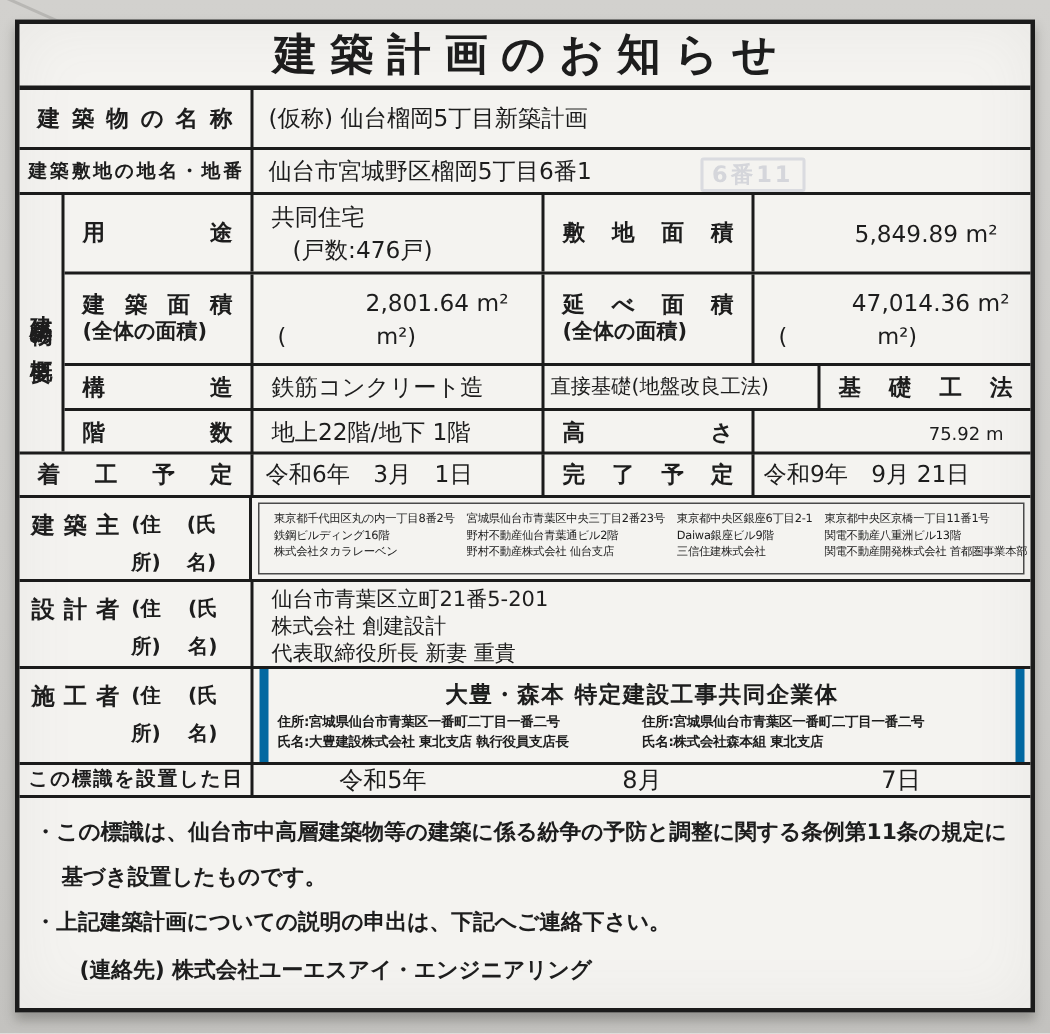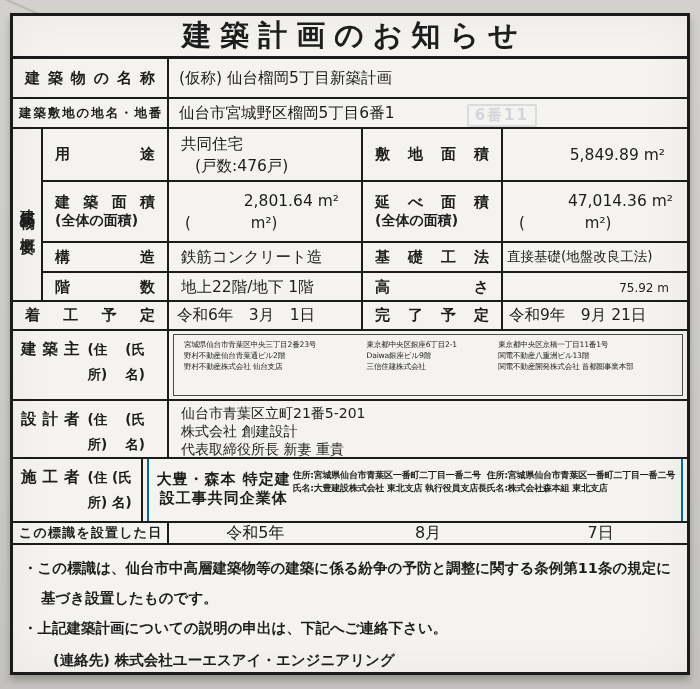--- a/index.html
+++ b/index.html
@@ -45,21 +45,21 @@
   .party-label { padding:6px 4px 0 8px; display:flex; align-items:flex-start; justify-content:center; }
   .party-name { font-size:15.5px; font-weight:bold; letter-spacing:6px; white-space:nowrap; padding-top:2px; }
   .party-sub { display:flex; flex-direction:row; font-size:13.5px; font-weight:bold; line-height:25px; padding-left:2px; }
 
   .owner-box { flex:1; margin:3px 4px; border:1px solid #4a4a4a; display:flex; padding:4px 2px 2px 10px; gap:8px; }
   .owner-col { font-size:7.6px; line-height:11px; font-weight:500; letter-spacing:-0.2px; }
   .owner-col div { white-space:nowrap; }
 
   .designer-lines { padding:3px 0 0 12px; font-size:14px; font-weight:500; line-height:18px; }
 
-  .contractor-box { flex:1; margin:3px 4px; border:2px solid #0369a1; display:flex; flex-direction:row; padding:14px 6px; }
+  .contractor-box { flex:1; margin:3px 4px; border:6px solid #0369a1; display:flex; flex-direction:column; padding:14px 6px; }
   .jv-title { text-align:center; font-size:15px; font-weight:bold; letter-spacing:1px; padding:1px 0 3px 0; }
   .jv-members { display:flex; }
   .jv-member { flex:1; font-size:9px; font-weight:bold; line-height:13px; letter-spacing:-0.2px; }
   .jv-member div { white-space:nowrap; }
 
   .installed-vals { flex-direction:row !important; align-items:center; }
   .installed-vals span { flex:1; text-align:center; font-size:16px; font-weight:500; }
 
   .notes { flex:1; padding:8px 12px 0 10px; font-size:14.5px; font-weight:600; line-height:30px; }
   .notes .indent1 { padding-left:18px; }
@@ -147,26 +147,26 @@
         </div>
       </div>
 
       <div class="row" style="height:30px;">
         <div class="cell label w126">
           <div class="jl">構造</div>
         </div>
         <div class="cell w194">
           <div class="val" style="padding-left:12px;">鉄筋コンクリート造</div>
         </div>
-        <div class="cell label w140">
-          <div class="jl">基礎工法</div>
-        </div>
         <div class="cell flex1">
           <div class="val" style="font-size:13.5px; padding:0 4px;">直接基礎(地盤改良工法)</div>
         </div>
+        <div class="cell label w140">
+          <div class="jl">基礎工法</div>
+        </div>
       </div>
 
       <div class="row" style="height:29px; border-bottom:none;">
         <div class="cell label w126">
           <div class="jl">階数</div>
         </div>
         <div class="cell w194">
           <div class="val" style="padding-left:12px;">地上22階/地下 1階</div>
         </div>
         <div class="cell label w140">
@@ -188,30 +188,35 @@
       <div class="val" style="padding-left:8px;">令和6年　3月　1日</div>
     </div>
     <div class="cell label w140">
       <div class="jl">完了予定</div>
     </div>
     <div class="cell flex1">
       <div class="val" style="padding-left:6px;">令和9年　9月 21日</div>
     </div>
   </div>
 
-  <div class="row" style="height:70px;">
+  <div class="row" style="height:56px;">
     <div class="cell w156 party-label" style="flex-direction:row; justify-content:flex-start;">
       <div class="party-name">建築主</div>
       <div class="party-sub">
         <span>(住所)</span>
         <span>(氏名)</span>
       </div>
     </div>
     <div class="cell flex1" style="padding:0;">
       <div class="owner-box">
+        <div class="owner-col" style="flex:1.15;">
+          <div>東京都千代田区丸の内一丁目8番2号</div>
+          <div>鉄鋼ビルディング16階</div>
+          <div>株式会社タカラレーベン</div>
+        </div>
         <div class="owner-col" style="flex:1.2;">
           <div>宮城県仙台市青葉区中央三丁目2番23号</div>
           <div>野村不動産仙台青葉通ビル2階</div>
           <div>野村不動産株式会社 仙台支店</div>
         </div>
         <div class="owner-col" style="flex:0.85;">
           <div>東京都中央区銀座6丁目2-1</div>
           <div>Daiwa銀座ビル9階</div>
           <div>三信住建株式会社</div>
         </div>

